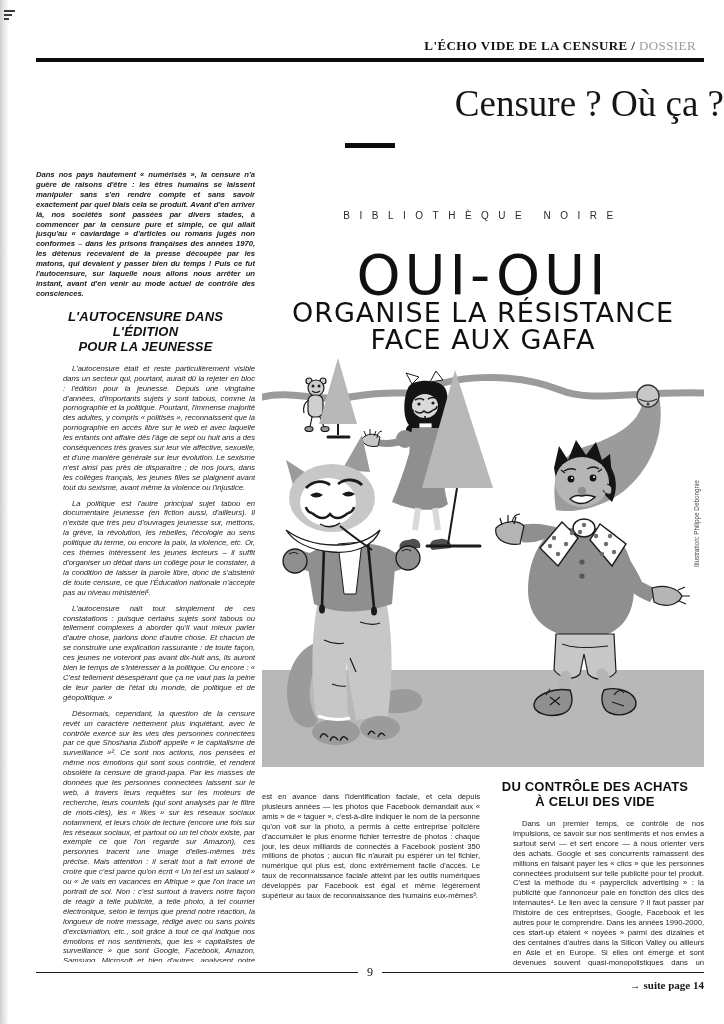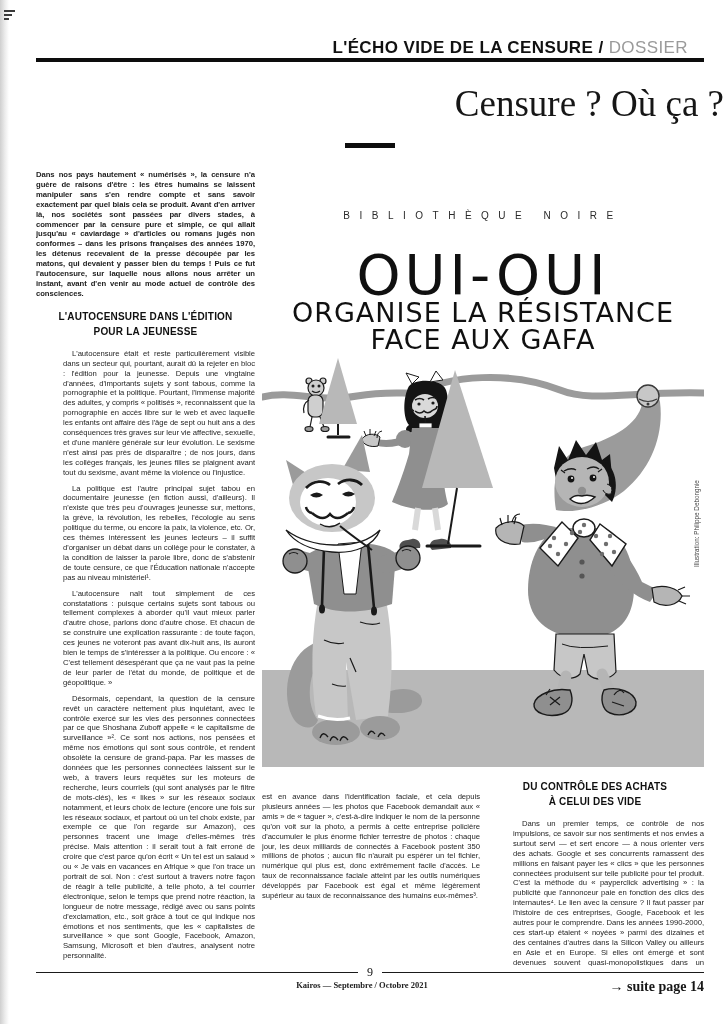--- a/index.html
+++ b/index.html
@@ -7,51 +7,51 @@
         font-family:"Liberation Sans",sans-serif;color:#262626;}
   .edge{position:absolute;left:0;top:0;width:9px;height:1024px;
         background:linear-gradient(to right,#cfcfcf,#ececec 55%,#ffffff);}
   .corner-mark{position:absolute;left:4px;top:10px;width:12px;height:10px;}
   .corner-mark i{display:block;height:2px;background:#3a3a3a;margin-bottom:2px;}
   .corner-mark i:nth-child(1){width:11px;}
   .corner-mark i:nth-child(2){width:8px;}
   .corner-mark i:nth-child(3){width:5px;}
 
   
-  .kicker{position:absolute;top:38px;right:36px;font-size:17px;letter-spacing:.4px;white-space:nowrap;}
+  .kicker{position:absolute;top:38px;right:28px;font-size:13px;letter-spacing:.4px;white-space:nowrap;font-family:Liberation Serif, serif;}
   .kicker .sec{font-weight:bold;color:#111;}
   .kicker .cat{color:#9a9a9a;font-weight:normal;}
   .top-rule{position:absolute;top:58px;left:36px;width:668px;height:4px;background:#0d0d0d;}
   .page-title{position:absolute;top:82px;left:0;width:724px;text-align:right;
               font-family:"Liberation Serif",serif;font-weight:400;font-size:37px;color:#161616;margin:0;}
   .title-bar{position:absolute;top:143px;left:345px;width:50px;height:5px;background:#0d0d0d;}
 
   
   .col{position:absolute;text-align:justify;font-size:7.7px;line-height:9.9px;letter-spacing:-.05px;overflow:hidden;}
   .col p{margin:0 0 6px 0;}
   .col p.ind{text-indent:9px;margin-left:27px;}
-  .col-left{left:36px;top:170px;width:219px;height:792px;}
+  .col-left{left:36px;top:170px;width:219px;height:792px;font-style:italic;}
   .col-mid{left:262px;top:792px;width:218px;height:128px;}
   .col-right{left:486px;top:779px;width:218px;height:187px;}
   .intro{font-weight:bold;color:#1c1c1c;}
-  h2.sect{font-size:10px;line-height:15px;font-weight:bold;color:#101010;text-align:center;
+  h2.sect{font-size:13px;line-height:15px;font-weight:bold;color:#101010;text-align:center;
           letter-spacing:.2px;margin:10px 0 10px;}
   .col-right h2.sect{margin-top:0;}
 
   
   .illus{position:absolute;left:262px;top:192px;width:442px;height:596px;}
 
   
   .folio-row{position:absolute;top:966px;left:36px;width:668px;display:flex;align-items:center;}
   .folio-row .fline{flex:1;height:1px;background:#1a1a1a;}
   .folio{font-family:"Liberation Serif",serif;font-size:12px;color:#111;padding:0 9px;line-height:12px;}
   .journal{position:absolute;top:980px;left:0;width:724px;text-align:center;
            font-family:"Liberation Serif",serif;font-weight:bold;font-size:8.5px;color:#222;}
   .suite{position:absolute;top:979px;right:20px;font-family:"Liberation Serif",serif;
-         font-weight:bold;font-size:14px;color:#161616;}
+         font-weight:bold;font-size:11px;color:#161616;}
 </style>
 </head>
 <body>
 
 <div class="page">
   <div class="edge"></div>
   <div class="corner-mark">
       <i></i>
       <i></i>
       <i></i>
@@ -234,15 +234,14 @@
   <div class="col col-right">
     <h2 class="sect"><span>DU CONTRÔLE DES ACHATS</span><br><span>À CELUI DES VIDE</span></h2>
     <p class="ind">Dans un premier temps, ce contrôle de nos impulsions, ce savoir sur nos sentiments et nos envies a surtout servi — et sert encore — à nous orienter vers des achats. Google et ses concurrents ramassent des millions en faisant payer les « clics » que les personnes connectées produisent sur telle publicité pour tel produit. C'est la méthode du « payperclick advertising » : la publicité que l'annonceur paie en fonction des clics des internautes⁴. Le lien avec la censure ? Il faut passer par l'histoire de ces entreprises, Google, Facebook et les autres pour le comprendre. Dans les années 1990-2000, ces start-up étaient « noyées » parmi des dizaines et des centaines d'autres dans la Silicon Valley ou ailleurs en Asie et en Europe. Si elles ont émergé et sont devenues souvent quasi-monopolistiques dans un domaine, c'est d'abord parce</p>
   </div>
 
   <div class="folio-row">
     <span class="fline"></span>
     <span class="folio">9</span>
     <span class="fline"></span>
   </div>
-  <div class="journal">Kairos — Septembre / Octobre 2021</div>
   <div class="suite">→ suite page 14</div>
 </div>
 
 </body></html>

